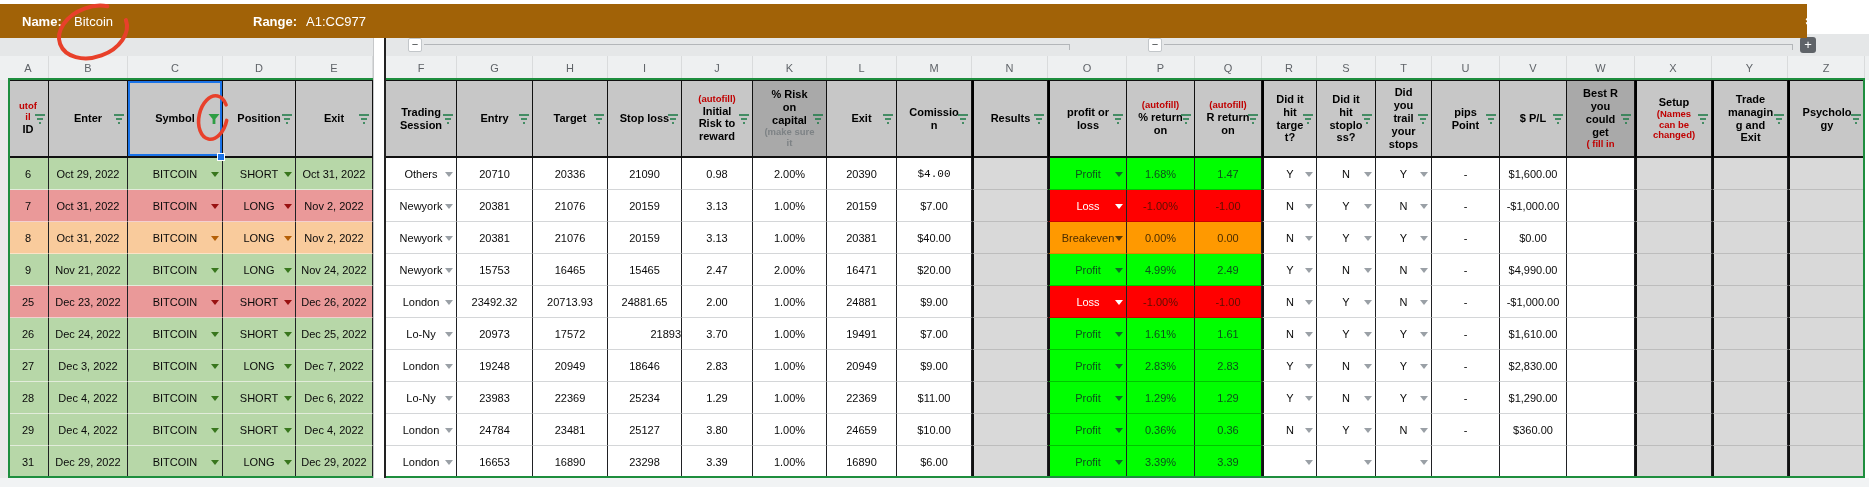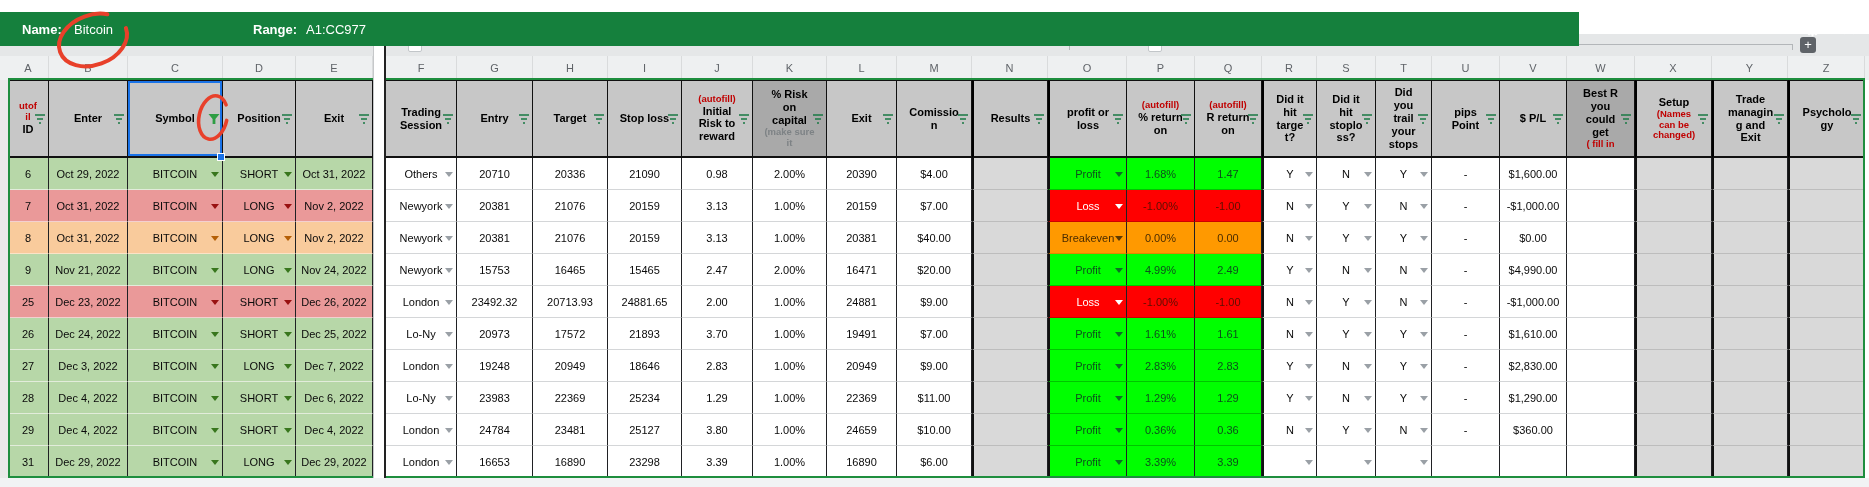--- a/index.html
+++ b/index.html
@@ -1,19 +1,19 @@
 <!DOCTYPE html>
 <html><head>
 <meta charset="utf-8">
 <style>
 *{margin:0;padding:0;box-sizing:border-box}
 body{background:#fff;font-family:"Liberation Sans",sans-serif}
 .app{position:relative;width:1869px;height:487px;overflow:hidden;background:#fff}
 
-.titlebar{position:absolute;left:0;top:12px;width:1579px;height:34px;background:#15803d;z-index:30}
+.titlebar{position:absolute;left:0;top:4px;width:1807px;height:34px;background:#a16207;z-index:30}
 .tb-label{position:absolute;top:50%;transform:translateY(-50%);color:#fff;font-size:13px;font-weight:700;white-space:nowrap}
 .tb-value{position:absolute;top:50%;transform:translateY(-50%);color:#fff;font-size:13px;white-space:nowrap}
 .tb-icon{position:absolute;top:50%;transform:translateY(-50%);color:#fff;cursor:pointer;line-height:1}
 .gear{left:1804px;font-size:19px}
 .close{left:1842px;font-size:24px;font-weight:300}
 .annot{pointer-events:none}
 .annot-name{position:absolute;left:52px;top:0;z-index:60;overflow:visible}
 
 .group-strip{position:absolute;left:0;top:34px;width:1869px;height:22px;background:#e5e7e8;z-index:5}
 .minus-btn{position:absolute;top:4px;width:14px;height:14px;background:#fff;border:1px solid #c2c6c9;border-radius:2px;font-size:11px;line-height:11px;text-align:center;color:#3c4043;cursor:pointer}
@@ -336,21 +336,21 @@
         </div>
         <div class="cell" style="width: 71px;">
           <span class="val">0.98</span>
         </div>
         <div class="cell" style="width: 74px;">
           <span class="val">2.00%</span>
         </div>
         <div class="cell" style="width: 70px;">
           <span class="val">20390</span>
         </div>
-        <div class="cell" style="width: 75px;">
+        <div class="cell" style="width: 75px; font-family: Liberation Mono, monospace;">
           <span class="val">$4.00</span>
         </div>
         <div class="cell grayc thickL" style="width: 76px;">
           <span class="val"></span>
         </div>
         <div class="cell bg-profit thickL" style="width: 79px;">
           <span class="lbl">Profit</span>
           <span class="car"></span>
         </div>
         <div class="cell bg-profit" style="width: 68px;">
@@ -734,21 +734,21 @@
         <div class="cell" style="width: 71px;">
           <span class="val">Lo-Ny</span>
           <span class="car car-gray"></span>
         </div>
         <div class="cell" style="width: 76px;">
           <span class="val">20973</span>
         </div>
         <div class="cell" style="width: 75px;">
           <span class="val">17572</span>
         </div>
-        <div class="cell" style="width: 74px;">
+        <div class="cell" style="width: 74px; justify-content: flex-end;">
           <span class="val">21893</span>
         </div>
         <div class="cell" style="width: 71px;">
           <span class="val">3.70</span>
         </div>
         <div class="cell" style="width: 74px;">
           <span class="val">1.00%</span>
         </div>
         <div class="cell" style="width: 70px;">
           <span class="val">19491</span>

